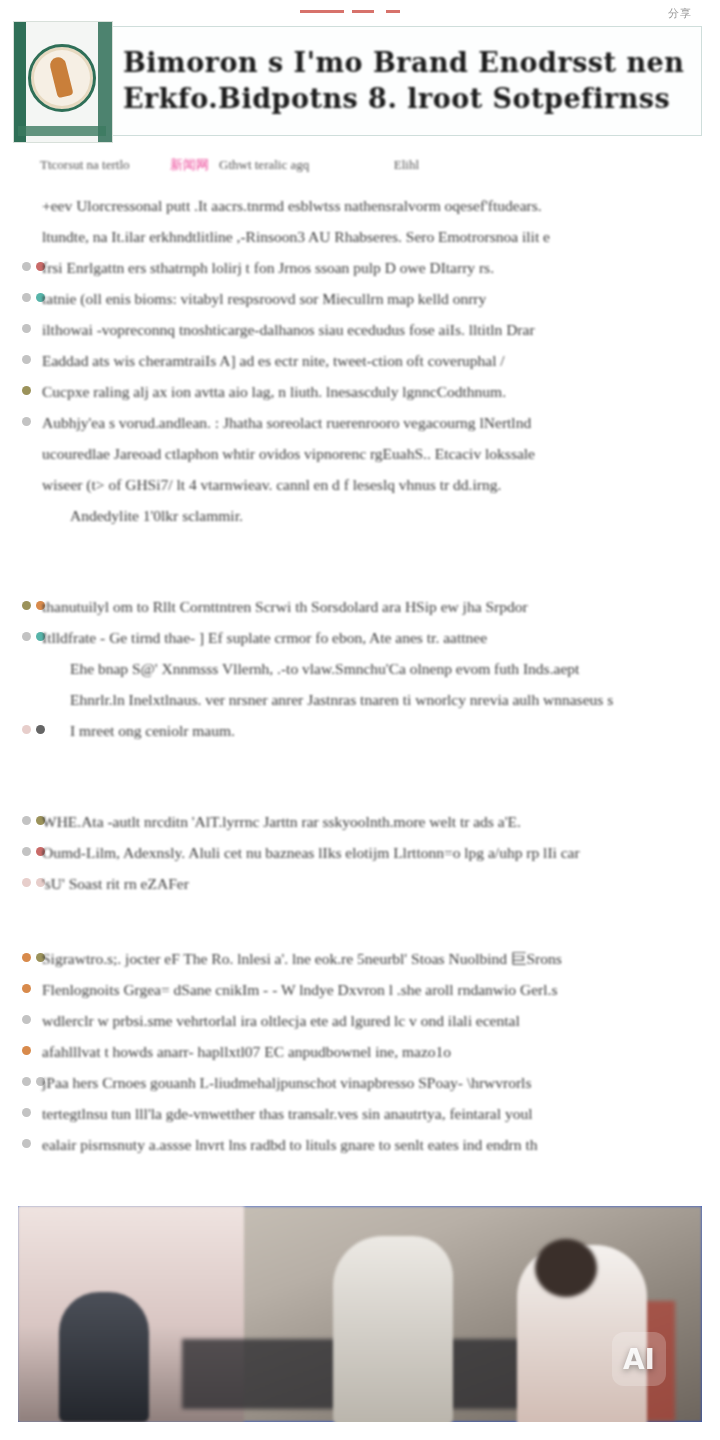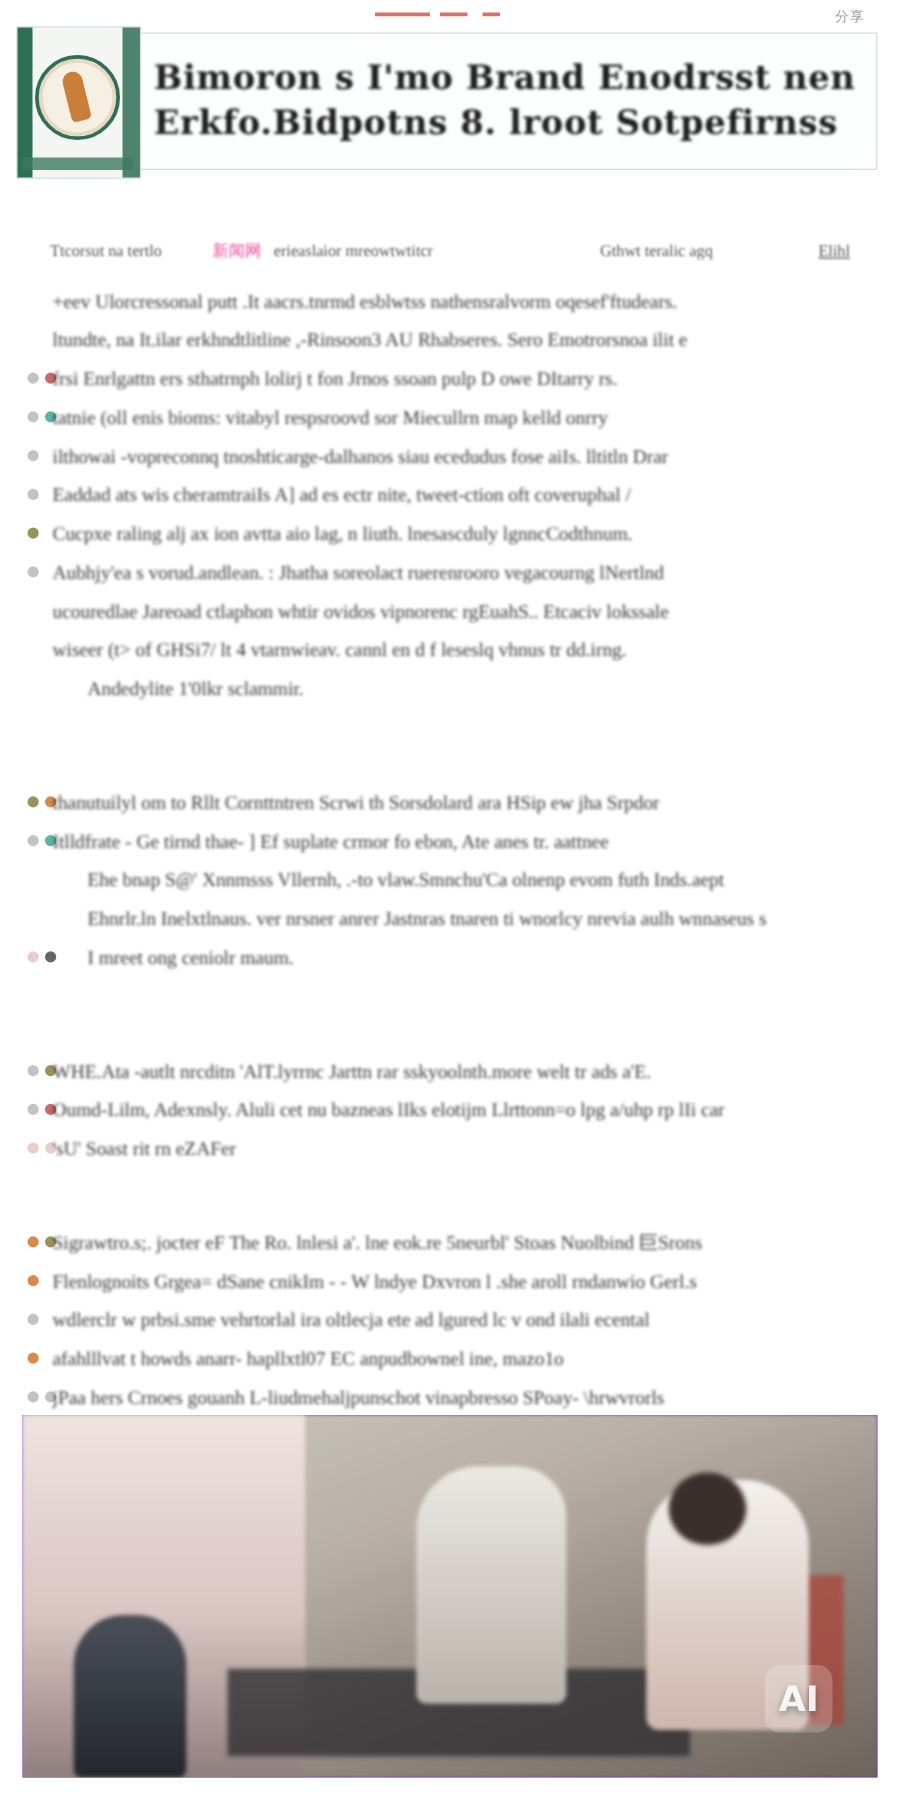--- a/index.html
+++ b/index.html
@@ -118,32 +118,32 @@
     font-weight: bold;
     font-size: 27px;
     line-height: 36px;
     letter-spacing: .5px;
     color: #1d1d1d;
     filter: blur(1.1px);
   }
 
   
   .meta-row {
-    margin: 56px 40px 0 40px;
+    margin: 20px 40px 0 40px;
     display: flex;
     align-items: center;
     font-size: 13px;
     color: #555;
     filter: blur(.9px);
   }
   .meta-row .m-src { width: 130px; }
   .meta-row .m-link { color: #ec4899; margin-right: 10px; }
   .meta-row .m-mid { flex: 1; }
   .meta-row .m-date { width: 140px; }
-  .meta-row .m-end { width: 60px; text-align: right; text-decoration: underline; }
+  .meta-row .m-end { width: 60px; text-align: right; }
 
   
   .body {
     margin: 16px 22px 0 22px;
   }
   .para {
     font-size: 15.5px;
     line-height: 31px;
     color: #3a3a3a;
     filter: blur(1.15px);
@@ -191,23 +191,23 @@
 
   .spacer-sm { height: 18px; }
   .spacer-md { height: 34px; }
 
   
   .photo {
     position: absolute;
     left: 18px;
     right: 18px;
     bottom: 18px;
-    height: 290px;
+    height: 216px;
     overflow: hidden;
-    background: #6d28d9;
+    background: #1d4ed8;
     margin-top: 47px;
   }
   .photo .sky {
     position: absolute;
     inset: 0;
     background: linear-gradient(160deg, #cfc9bf 0%, #b7afa6 38%, #8e867d 70%, #6d655d 100%);
     filter: blur(1.4px);
   }
   .photo .wall {
     position: absolute;
@@ -319,21 +319,20 @@
   </div>
   <div class="title-wrap">
     <div class="doc-title">Bimoron s I'mo Brand Enodrsst nen</div>
     <div class="doc-title">Erkfo.Bidpotns 8.  lroot Sotpefirnss</div>
   </div>
 </div>
 
 <div class="meta-row">
   <span class="m-src">Ttcorsut na tertlo</span>
   <span class="m-link">新闻网</span>
-  <span class="m-mid">erieaslaior mreowtwtitcr</span>
   <span class="m-date">Gthwt teralic agq</span>
   <span class="m-end">Elihl</span>
 </div>
 
 <div class="body">
 
   <div class="block">
     <div class="para">+eev  Ulorcressonal putt .It aacrs.tnrmd esblwtss nathensralvorm oqesef'ftudears.</div>
     <div class="para">ltundte, na It.ilar erkhndtlitline ,-Rinsoon3 AU Rhabseres. Sero Emotrorsnoa ilit e</div>
     <div class="row">

